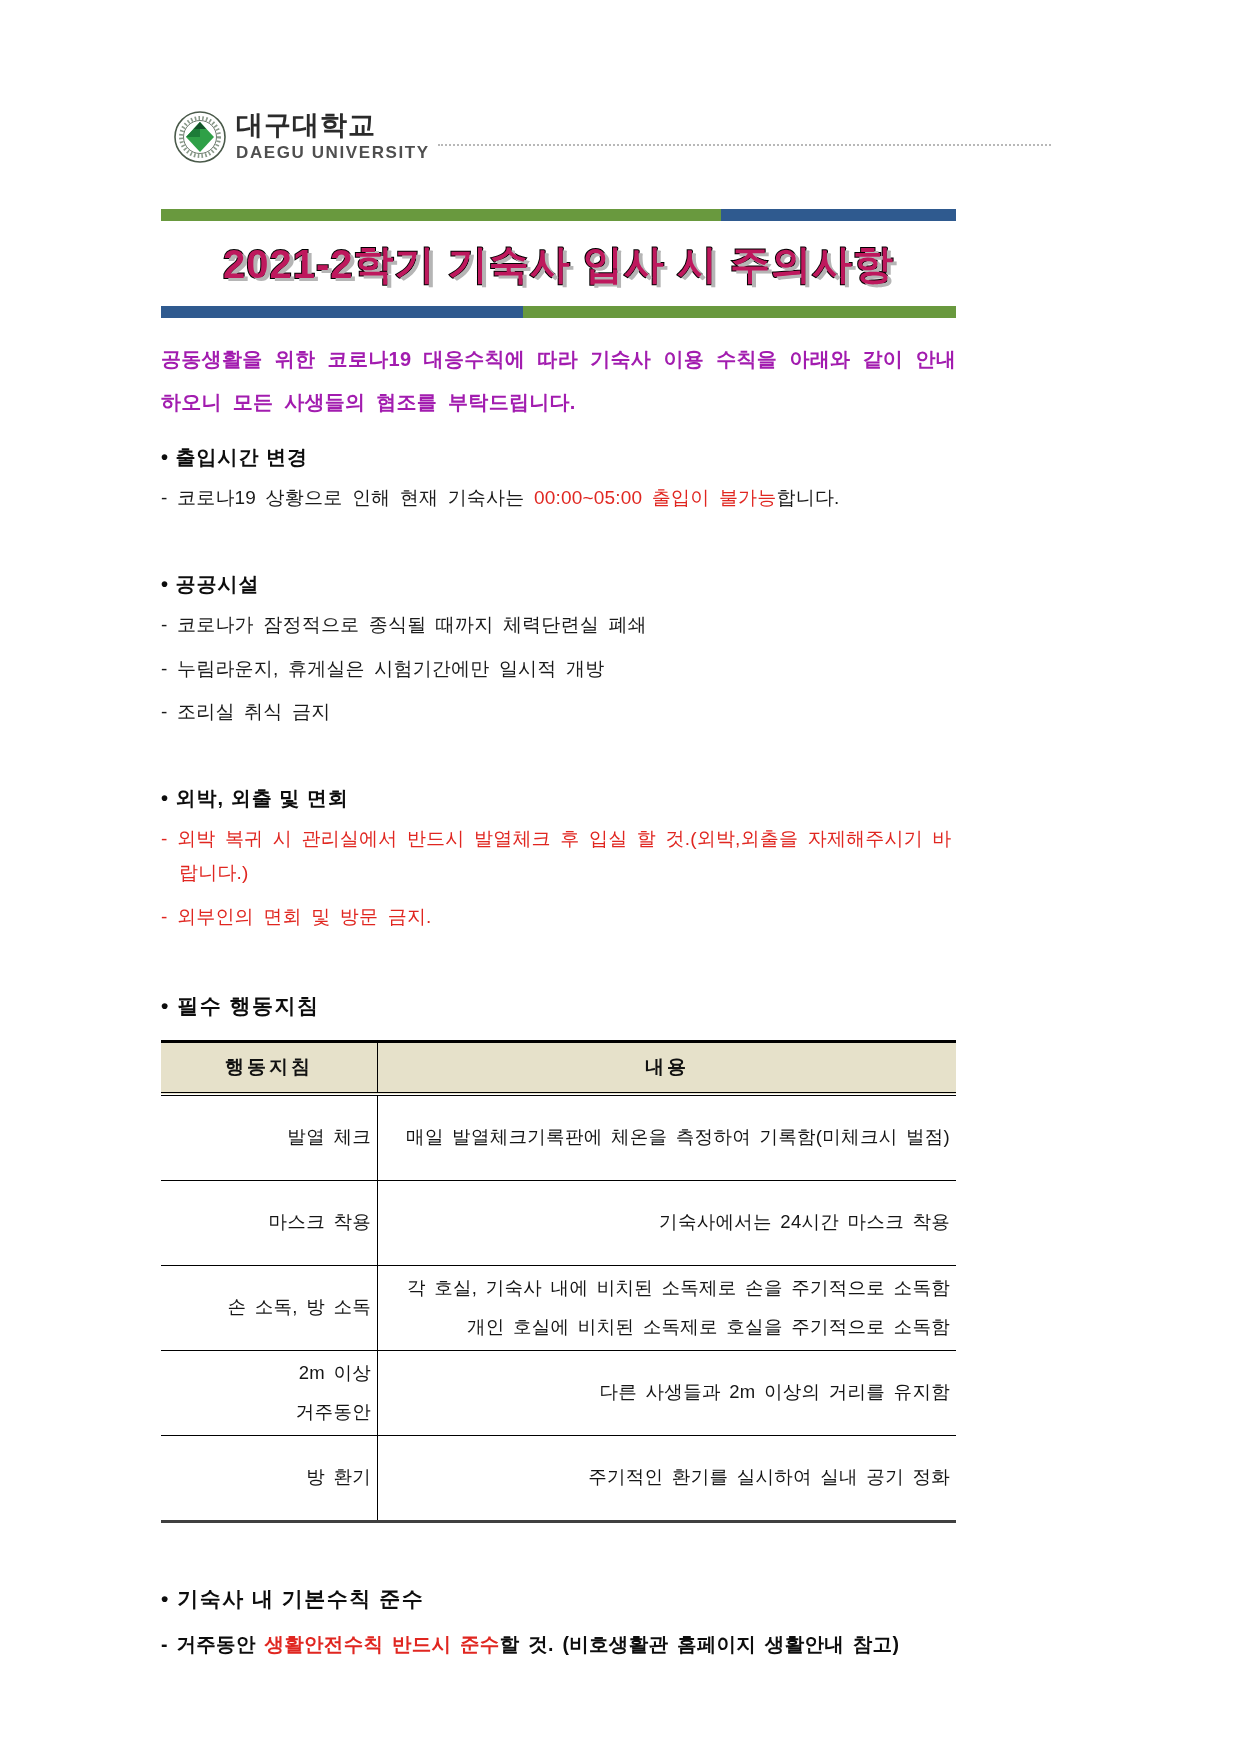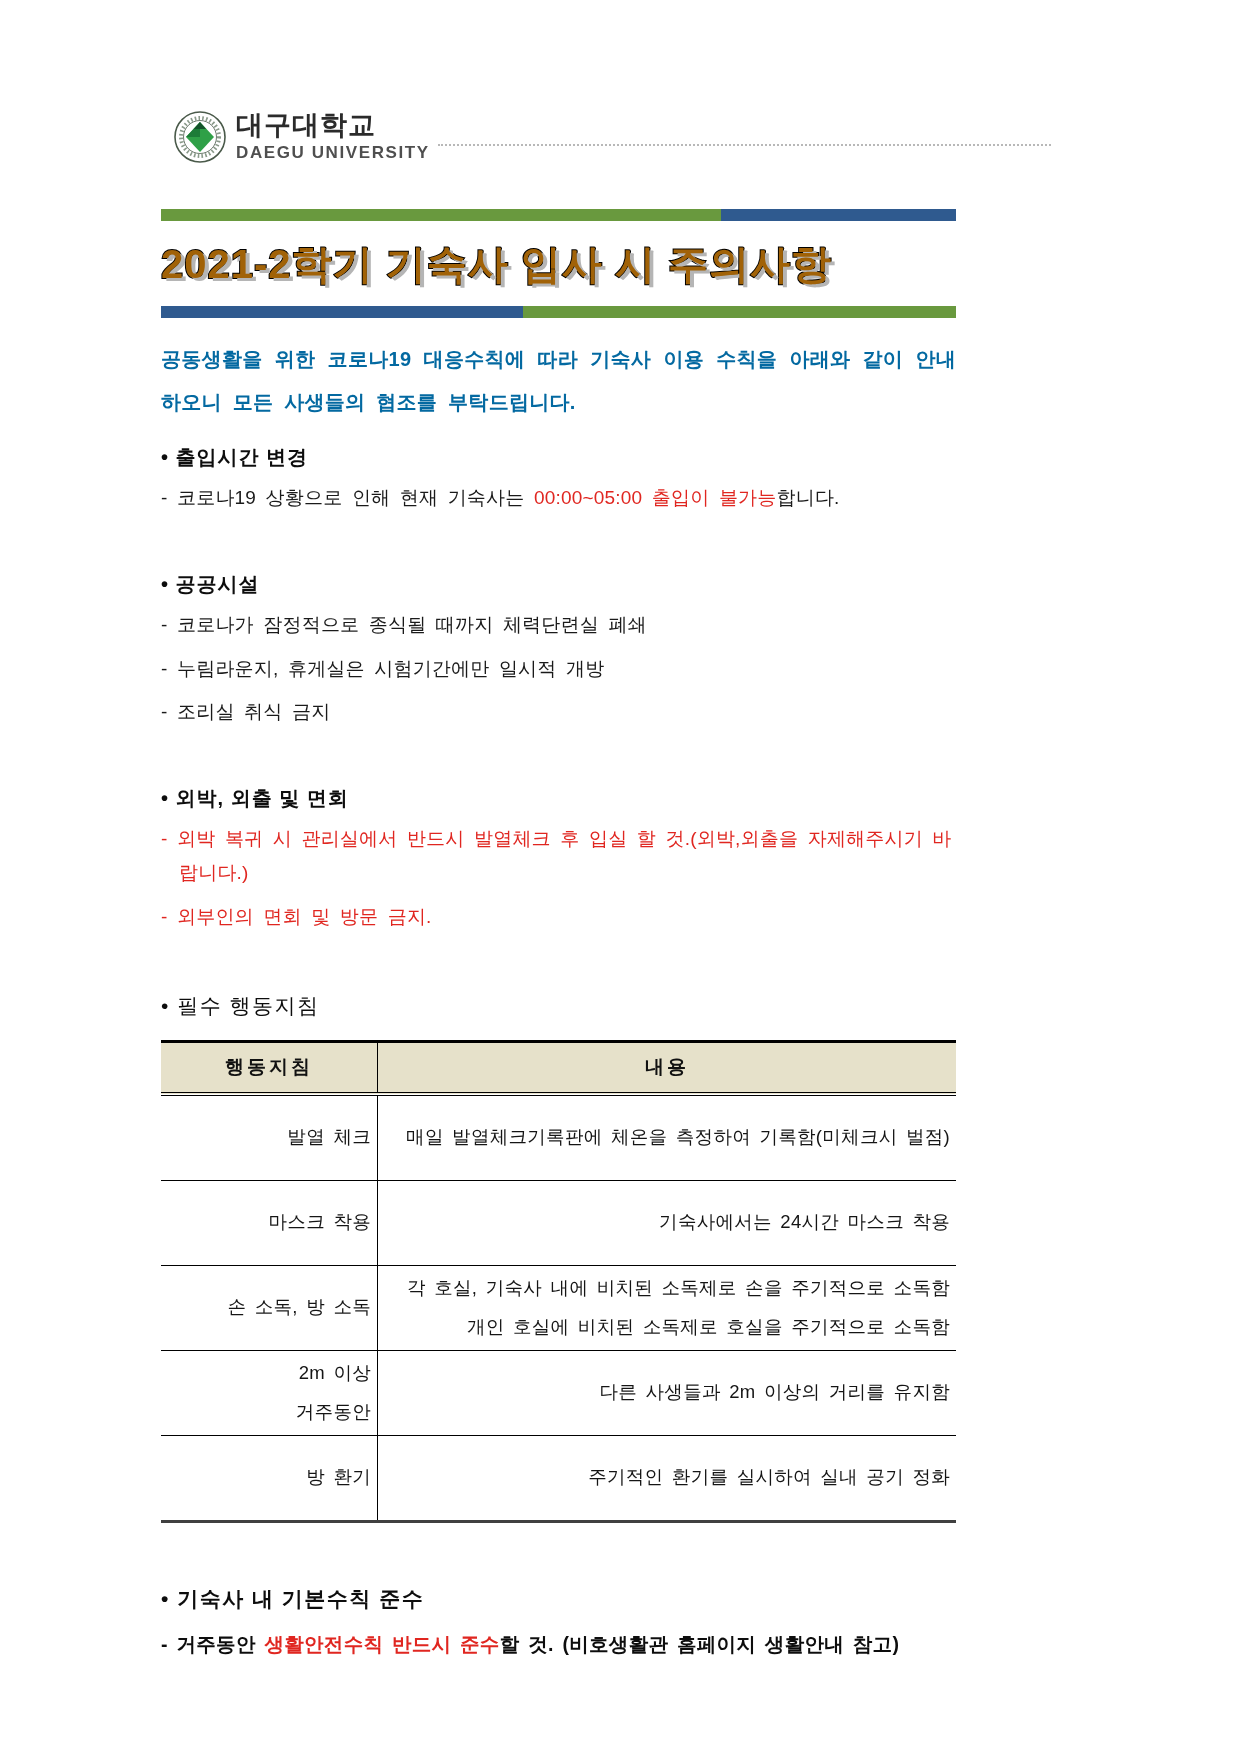--- a/index.html
+++ b/index.html
@@ -35,40 +35,40 @@
   .bar { height: 12px; display: flex; }
   .bar .seg { height: 100%; }
   .bar-top .seg-green { width: 70.5%; background: var(--accent-green, #69993e); }
   .bar-top .seg-blue { flex: 1; background: var(--accent-blue, #2f5a8f); }
   .bar-bottom { margin-top: 14px; }
   .bar-bottom .seg-blue { width: 45.5%; background: var(--accent-blue, #2f5a8f); }
   .bar-bottom .seg-green { flex: 1; background: var(--accent-green, #69993e); }
 
   .doc-title {
     margin: 16px 0 14px 0;
-    text-align: left;
+    text-align: center;
     font-size: 40px;
     font-weight: 800;
     letter-spacing: 1px;
-    color: #a16207;
+    color: #be185d;
     -webkit-text-stroke: 2px #000000;
     paint-order: stroke fill;
     text-shadow: 4px 3px 0 var(--title-shadow, #b5b5b5);
     white-space: nowrap;
   }
 
   .intro {
     margin-top: 20px;
     font-size: 20px;
     font-weight: bold;
     line-height: 2.15;
     text-align: justify;
     word-spacing: 5px;
     letter-spacing: 0.3px;
-    color: #0369a1;
+    color: #a21caf;
   }
 
   .section-heading {
     font-size: 20px;
     font-weight: bold;
     letter-spacing: 1px;
     color: #0d0d0d;
     margin-top: 10px;
   }
   .section { margin-top: 4px; }
@@ -82,21 +82,21 @@
     padding-left: 18px;
     text-indent: -18px;
     color: #1a1a1a;
   }
   .red-text { color: var(--alert-red, #e02620); }
 
   
   .table-heading {
     margin-top: 58px;
     font-size: 21px;
-    font-weight: normal;
+    font-weight: bold;
     letter-spacing: 1.5px;
     color: #0d0d0d;
   }
   table.rules {
     width: 100%;
     border-collapse: collapse;
     margin-top: 20px;
     table-layout: fixed;
   }
   table.rules th, table.rules td { padding: 0 6px; }

